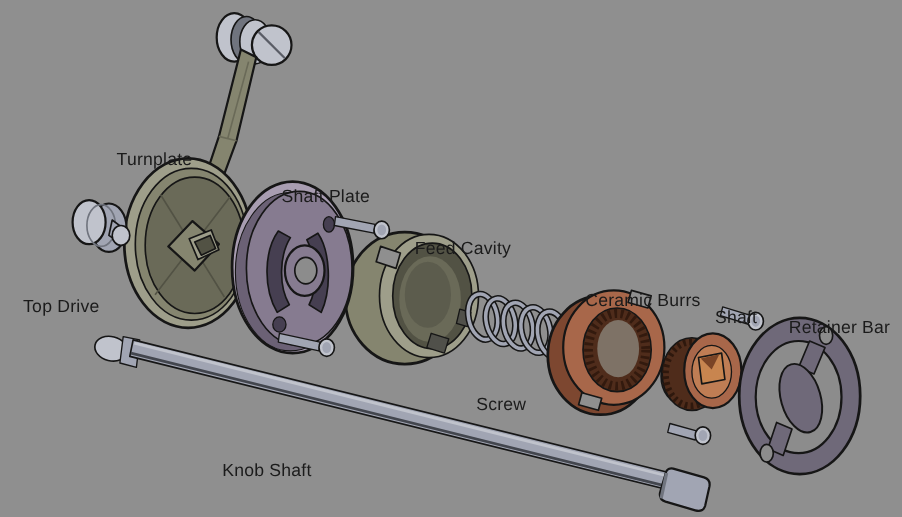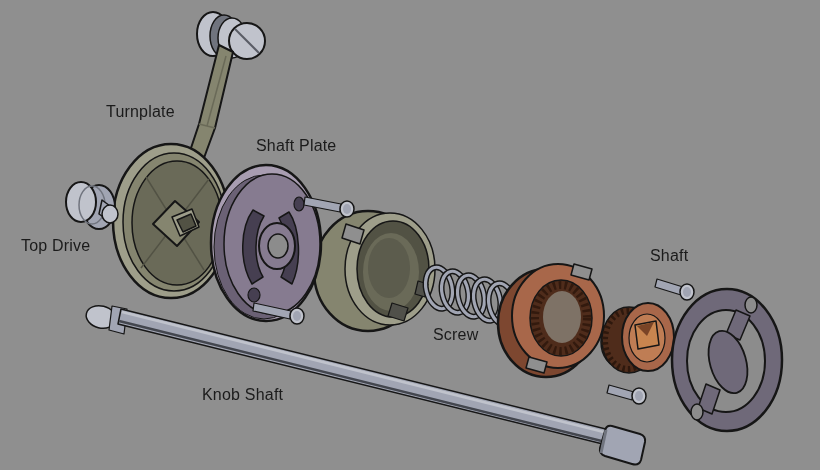--- a/index.html
+++ b/index.html
@@ -6,20 +6,21 @@
   .stage{
     position:relative;width:820px;height:470px;overflow:hidden;
     background:var(--background,#8f8f8f);
     font-family:"Liberation Sans",sans-serif;
   }
   .stage svg{position:absolute;left:0;top:0;}
   .part-label{
     position:absolute;color:var(--label_text,#1b1b1b);
     font-size:16px;line-height:18px;white-space:nowrap;
     letter-spacing:.2px;
+    margin-top:34px;
   }
   
   .ol{stroke:var(--outline);}
   .f-khaki{fill:var(--khaki);}       .f-khaki-l{fill:var(--khaki_light);}
   .f-khaki-d{fill:var(--khaki_dark);}.f-khaki-x{fill:var(--khaki_deep);}
   .f-purple{fill:var(--purple);}     .f-purple-l{fill:var(--purple_light);}
   .f-purple-d{fill:var(--purple_dark);}.f-purple-x{fill:var(--purple_deep);}
   .f-copper{fill:var(--copper);}     .f-copper-l{fill:var(--copper_light);}
   .f-copper-d{fill:var(--copper_dark);}.f-copper-x{fill:var(--copper_deep);}
   .f-steel{fill:var(--steel);}       .f-steel-l{fill:var(--steel_light);}
@@ -167,17 +168,20 @@
       <path class="f-steel ol" stroke-width="1.5" stroke-linejoin="round" d="M121 309 L638 437 L635 452 L118 324 Z"></path>
       <line x1="122" y1="312" x2="636" y2="440" stroke="var(--steel_light)" stroke-width="2.5"></line>
       <line x1="119" y1="321" x2="634" y2="449" stroke="var(--steel_deep)" stroke-width="2.5"></line>
       <path class="f-steel ol" stroke-width="2" stroke-linejoin="round" d="M612 426 L640 434 Q646 436 645 442 L641 460 Q639 466 632 464 L605 456 Q599 454 600 448 L605 431 Q606 425 612 426 Z"></path>
       <line x1="606" y1="430" x2="601" y2="453" stroke="var(--steel_dark)" stroke-width="3"></line>
     </g>
   </svg>
 
   <div class="part-label" style="left:106px;top:103px">Turnplate</div>
   <div class="part-label" style="left:256px;top:137px">Shaft Plate</div>
+  <div class="part-label" style="left:377px;top:184px">Feed Cavity</div>
   <div class="part-label" style="left:21px;top:237px">Top Drive</div>
+  <div class="part-label" style="left:532px;top:231px">Ceramic Burrs</div>
   <div class="part-label" style="left:650px;top:247px">Shaft</div>
+  <div class="part-label" style="left:717px;top:256px">Retainer Bar</div>
   <div class="part-label" style="left:433px;top:326px">Screw</div>
   <div class="part-label" style="left:202px;top:386px">Knob Shaft</div>
 </div>
 
 </body></html>

